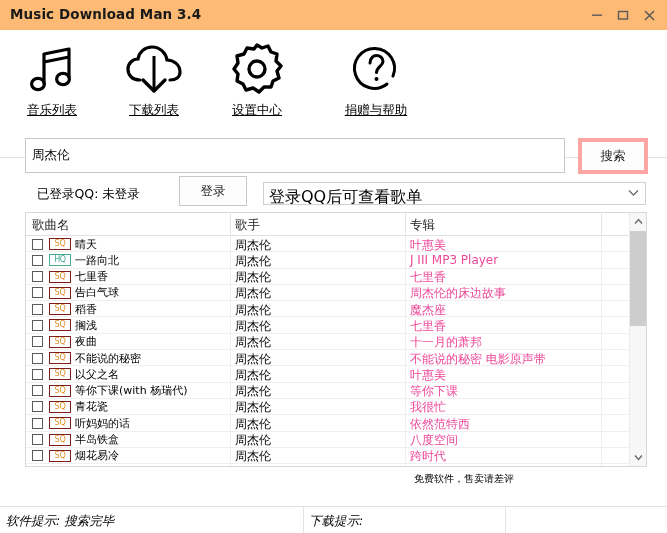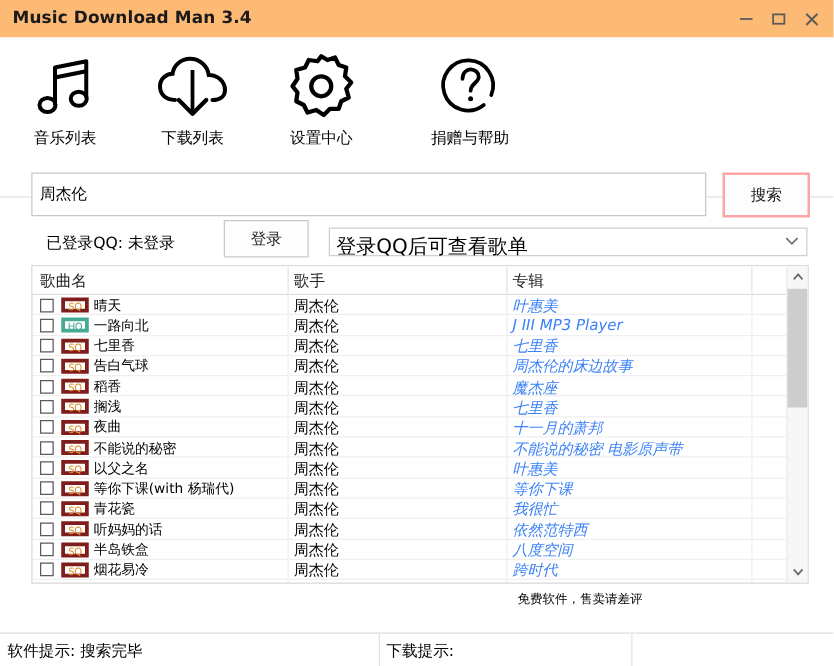--- a/index.html
+++ b/index.html
@@ -66,20 +66,21 @@
   .tool-icon {
     height: 62px;
     display: flex;
     align-items: center;
     justify-content: center;
   }
   .tool-label {
     margin-top: 2px;
     font-size: 12.5px;
     color: #000;
+    text-decoration: underline;
   }
   #toolbar-sep {
     position: absolute;
     left: 0; top: 127px;
     width: 667px; height: 1px;
     background: #e2e2e2;
   }
 
   
   #search-input {
@@ -93,21 +94,21 @@
     font-size: 12.5px;
     color: #000;
     padding: 0 6px;
     outline: none;
   }
   #search-button {
     position: absolute;
     left: 578px; top: 138px;
     width: 70px; height: 36px;
     box-sizing: border-box;
-    border: 2px solid #fca5a5;
+    border: 4px solid #fca5a5;
     background: #fdfdfd;
     font-family: "DejaVu Sans", "Liberation Sans", sans-serif;
     font-size: 12.5px;
     color: #1a1a1a;
     cursor: pointer;
   }
 
   
   #login-status {
     position: absolute;
@@ -204,21 +205,21 @@
     box-sizing: border-box;
     border: 1px solid #5b5b5b;
     background: #fff;
     cursor: pointer;
   }
   .badge {
     position: absolute;
     left: 23px; top: 2px;
     width: 22px; height: 12px;
     box-sizing: border-box;
-    border: 3px solid #7f1d1d;
+    border: 1px solid #7f1d1d;
     color: #e0912f;
     font-size: 8px;
     line-height: 10px;
     text-align: center;
     font-family: "DejaVu Sans", "Liberation Sans", sans-serif;
     letter-spacing: -0.3px;
   }
   .badge.hq {
     border-color: #46ab93;
     color: #46ab93;
@@ -234,23 +235,22 @@
     position: absolute;
     left: 209px; top: 0.5px;
     font-size: 12px;
     color: #000;
     white-space: nowrap;
   }
   .cell-album {
     position: absolute;
     left: 384px; top: 0.5px;
     font-size: 12px;
-    color: #3b82f6;
+    color: #ec4899;
     white-space: nowrap;
-    font-style: italic;
   }
   .row-sep {
     position: absolute;
     top: 0;
     width: 1px; height: 16.3px;
     background: #efefef;
   }
   .rs-0 { left: 204px; }
   .rs-1 { left: 379px; }
   .rs-2 { left: 575px; }
@@ -304,20 +304,21 @@
   }
 
   
   #statusbar {
     position: absolute;
     left: 0; top: 506px;
     width: 667px; height: 27px;
     border-top: 1px solid #e0e0e0;
     background: #fff;
     box-sizing: border-box;
+    font-style: italic;
   }
   .status-cell {
     position: absolute;
     top: 6px;
     font-size: 12.5px;
     color: #000;
     white-space: nowrap;
   }
   #status-0 { left: 6px; }
   #status-1 { left: 309px; }

